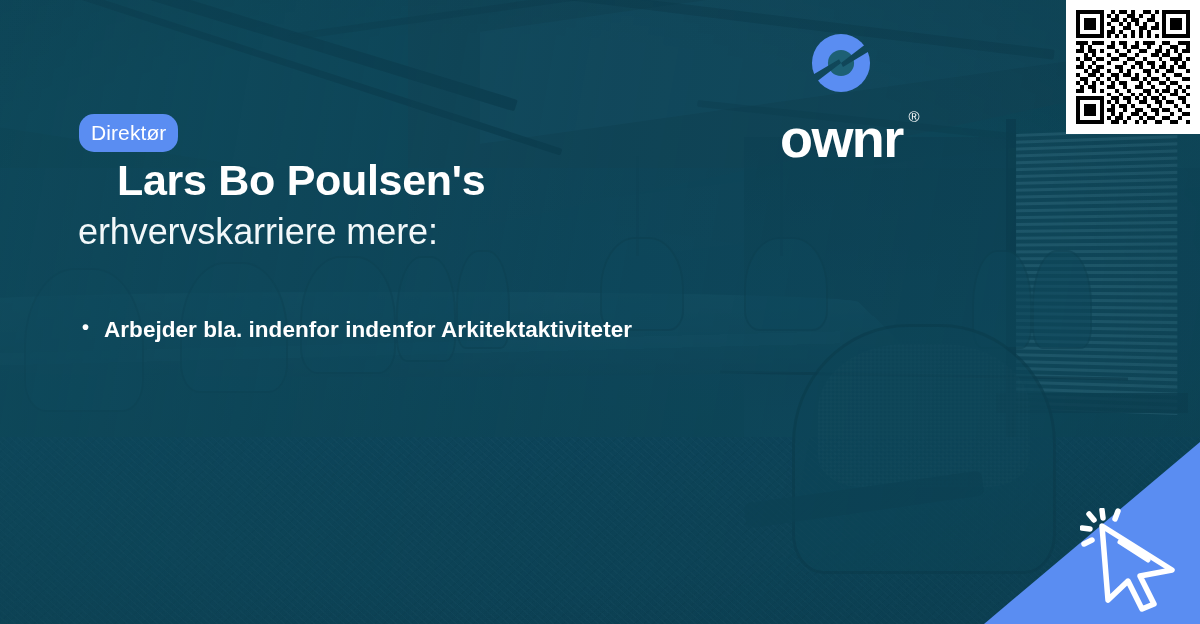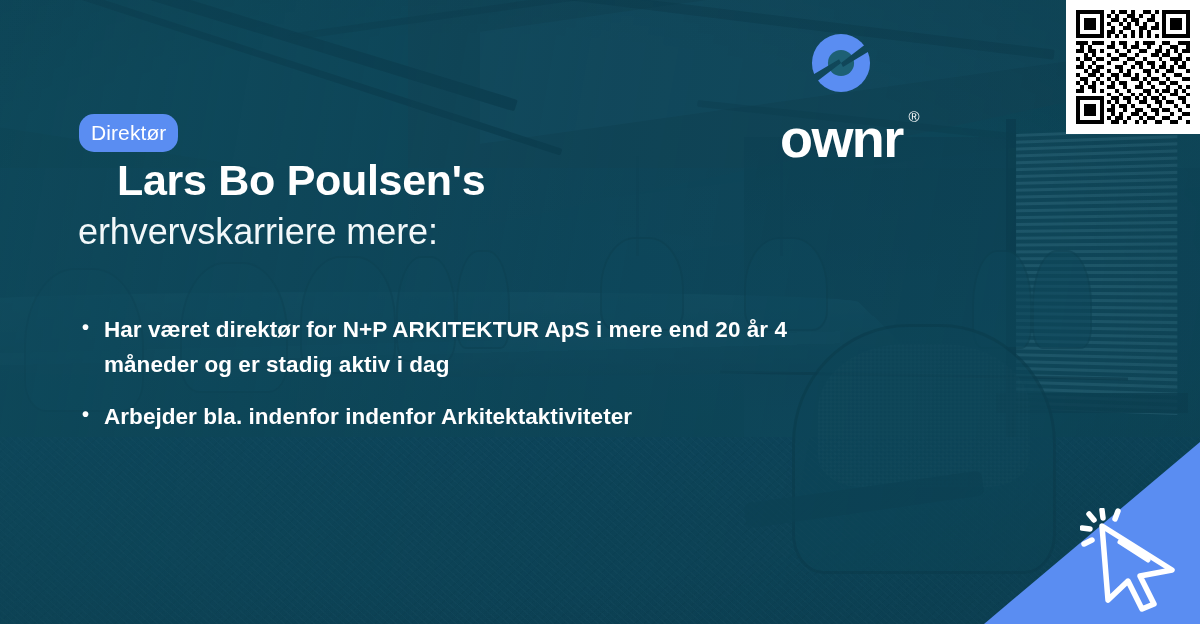--- a/index.html
+++ b/index.html
@@ -323,21 +323,20 @@
   </div>
 
   <div class="content">
 
     <div class="badge">Direktør</div>
 
     <div class="title">Lars Bo Poulsen's</div>
     <div class="subtitle">erhvervskarriere mere:</div>
 
     <ul class="bullets">
-      <li class="wrap">Har været direktør for N+P ARKITEKTUR ApS i mere end 20 år 4 måneder og er stadig aktiv i dag</li>
       <li>Arbejder bla. indenfor indenfor Arkitektaktiviteter</li>
     </ul>
 
     <div class="logo">
       <svg class="logo-mark" viewBox="0 0 64 64">
         <defs>
           <mask id="m">
             <rect x="0" y="0" width="64" height="64" fill="#fff"></rect>
 
             <path d="M32 32 L62 9 L64 18 L34 36 Z" fill="#000"></path>

